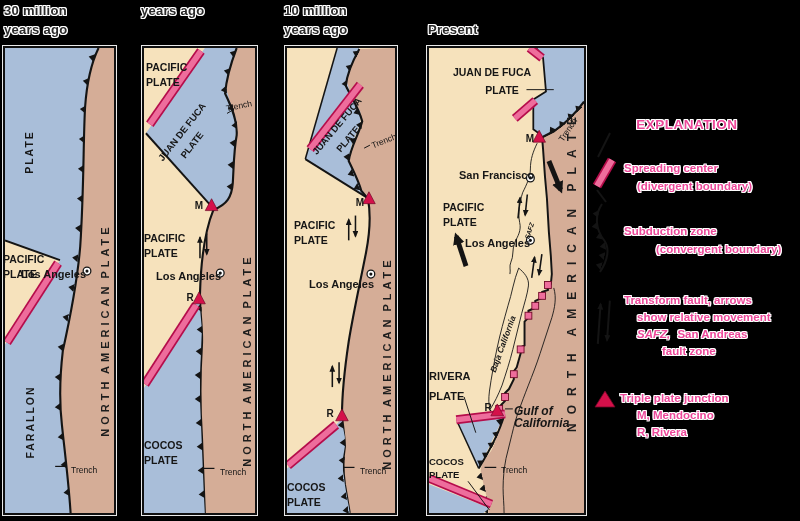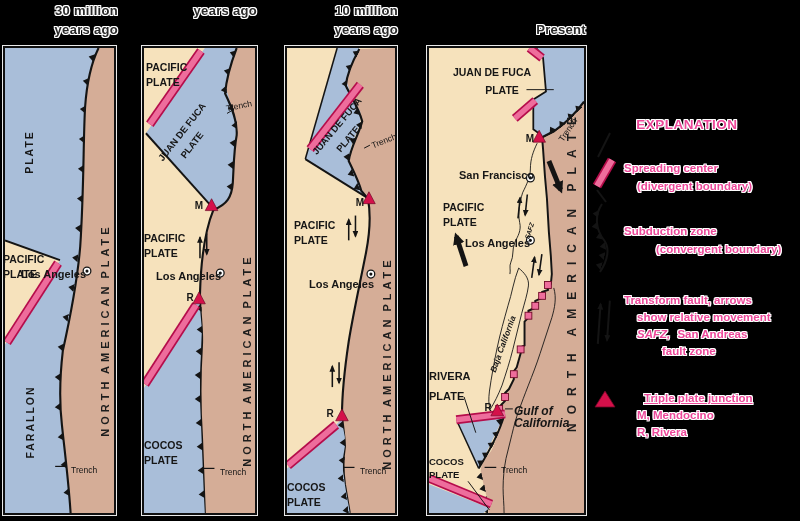--- a/index.html
+++ b/index.html
@@ -1,21 +1,21 @@
 <!DOCTYPE html>
 <html><head>
 <meta charset="utf-8">
 <style>
   html,body{margin:0;padding:0;background:#000;}
   #stage{position:relative;width:800px;height:521px;background:#000;overflow:hidden;
          font-family:"Liberation Sans",sans-serif;}
   .panel{position:absolute;top:46px;height:469px;border:2px solid #101010;
          box-shadow:0 0 0 1px #e9e9e9;box-sizing:border-box;overflow:hidden;}
   .panel svg.map{position:absolute;left:0;top:0;width:100%;height:100%;}
-  .ptitle{position:absolute;text-align:right;font-weight:700;font-size:13px;line-height:19px;
+  .ptitle{position:absolute;text-align:left;font-weight:700;font-size:13px;line-height:19px;
           color:#2b2b2b;letter-spacing:.3px;
           text-shadow:-1px -1px 0 #fff,1px -1px 0 #fff,-1px 1px 0 #fff,1px 1px 0 #fff,
                       0 -1px 0 #fff,0 1px 0 #fff,-1px 0 0 #fff,1px 0 0 #fff;}
   .lbl{position:absolute;font-weight:700;font-size:10.5px;color:#161616;white-space:nowrap;line-height:1;}
   .ctr{transform:translate(-50%,-50%);}
   .vert{transform:translate(-50%,-50%) rotate(-90deg);}
   .na{font-size:11px;letter-spacing:4px;word-spacing:-3px;color:#1d1d1d;}
   .na4{font-size:12px;letter-spacing:9px;word-spacing:-4px;}
   .city{font-size:11px;font-weight:700;}
   .trench{font-size:8.5px;font-weight:400;color:#141414;}
@@ -308,17 +308,17 @@
   <div class="leg" style="left:637px;top:311px;">show relative movement</div>
   <div class="leg" style="left:637px;top:328px;">
     <span class="ital">SAFZ,</span>
     <span style="margin-left:4px;">San Andreas</span>
   </div>
   <div class="leg" style="left:637px;top:345px;padding-left:25px;">fault zone</div>
 
   <svg class="legsym" style="left:592px;top:388px;" width="28" height="22">
     <polygon points="13,3 23,19 3,19" fill="#d4104a" stroke="#6e0826" stroke-width="0.8"></polygon>
   </svg>
-  <div class="leg" style="left:644px;top:392px;text-decoration:underline;">Triple plate junction</div>
+  <div class="leg" style="left:620px;top:392px;">Triple plate junction</div>
   <div class="leg" style="left:637px;top:409px;">M, Mendocino</div>
   <div class="leg" style="left:637px;top:426px;">R, Rivera</div>
 
 </div>
 
 </body></html>

